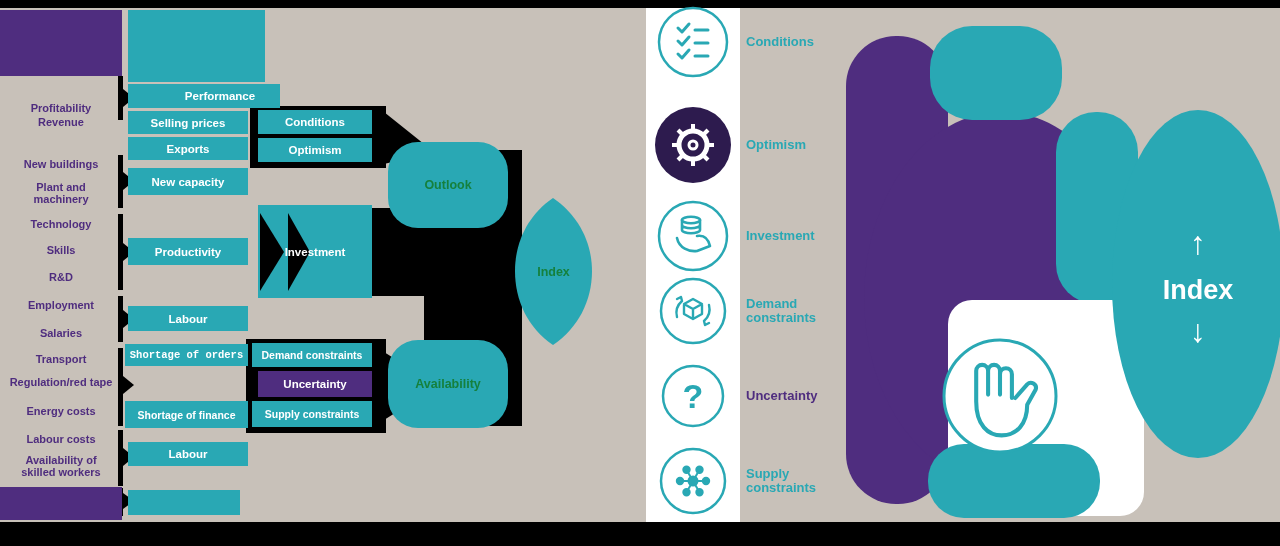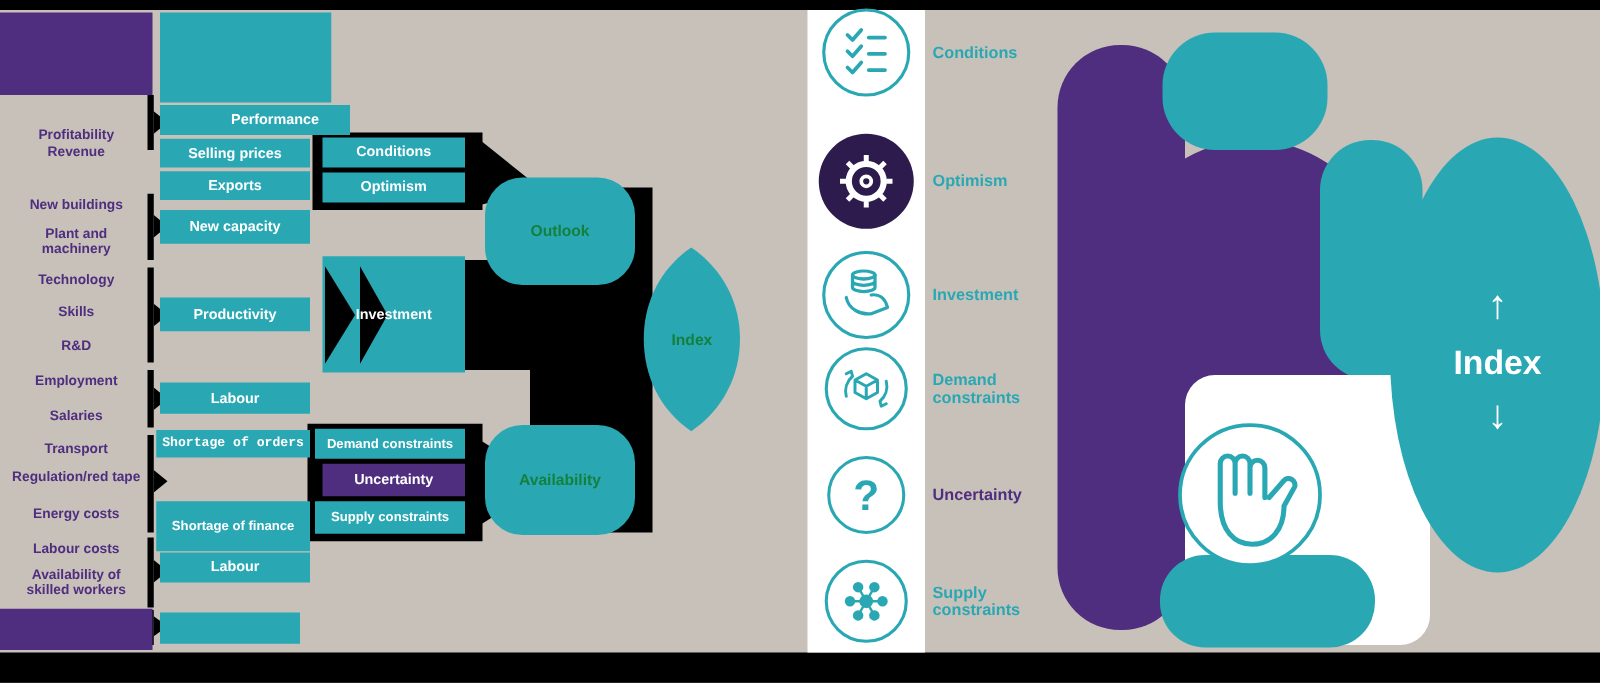--- a/index.html
+++ b/index.html
@@ -181,21 +181,21 @@
   <div class="driver" style="top:454px;">Availability of
 skilled workers</div>
 
   <div class="box teal-bg" style="left:128px;top:84px;width:120px;height:24px;padding-left:32px;">Performance</div>
   <div class="box teal-bg" style="left:128px;top:111px;width:120px;height:23px;">Selling prices</div>
   <div class="box teal-bg" style="left:128px;top:137px;width:120px;height:23px;">Exports</div>
   <div class="box teal-bg" style="left:128px;top:238px;width:120px;height:27px;">Productivity</div>
   <div class="box teal-bg" style="left:128px;top:168px;width:120px;height:27px;">New capacity</div>
   <div class="box teal-bg" style="left:128px;top:306px;width:120px;height:25px;">Labour</div>
   <div class="box teal-bg fs10" style="left:125px;top:344px;width:123px;height:22px;font-family:Liberation Mono, monospace;">Shortage of orders</div>
-  <div class="box teal-bg fs10" style="left:125px;top:401px;width:123px;height:40px;">Shortage of finance</div>
+  <div class="box teal-bg fs10" style="left:125px;top:401px;width:123px;height:27px;">Shortage of finance</div>
   <div class="box teal-bg" style="left:128px;top:442px;width:120px;height:24px;">Labour</div>
 
   <div class="box teal-bg" style="left:258px;top:110px;width:114px;height:24px;">Conditions</div>
   <div class="box teal-bg" style="left:258px;top:138px;width:114px;height:24px;">Optimism</div>
   <div class="box" style="left:258px;top:205px;width:114px;height:93px;">Investment</div>
   <div class="box teal-bg fs10" style="left:252px;top:343px;width:120px;height:24px;">Demand constraints</div>
   <div class="box purple-bg" style="left:258px;top:371px;width:114px;height:26px;">Uncertainty</div>
   <div class="box teal-bg fs10" style="left:252px;top:401px;width:120px;height:26px;">Supply constraints</div>
 
   <div class="blob-label" style="left:388px;top:142px;width:120px;height:86px;">Outlook</div>

